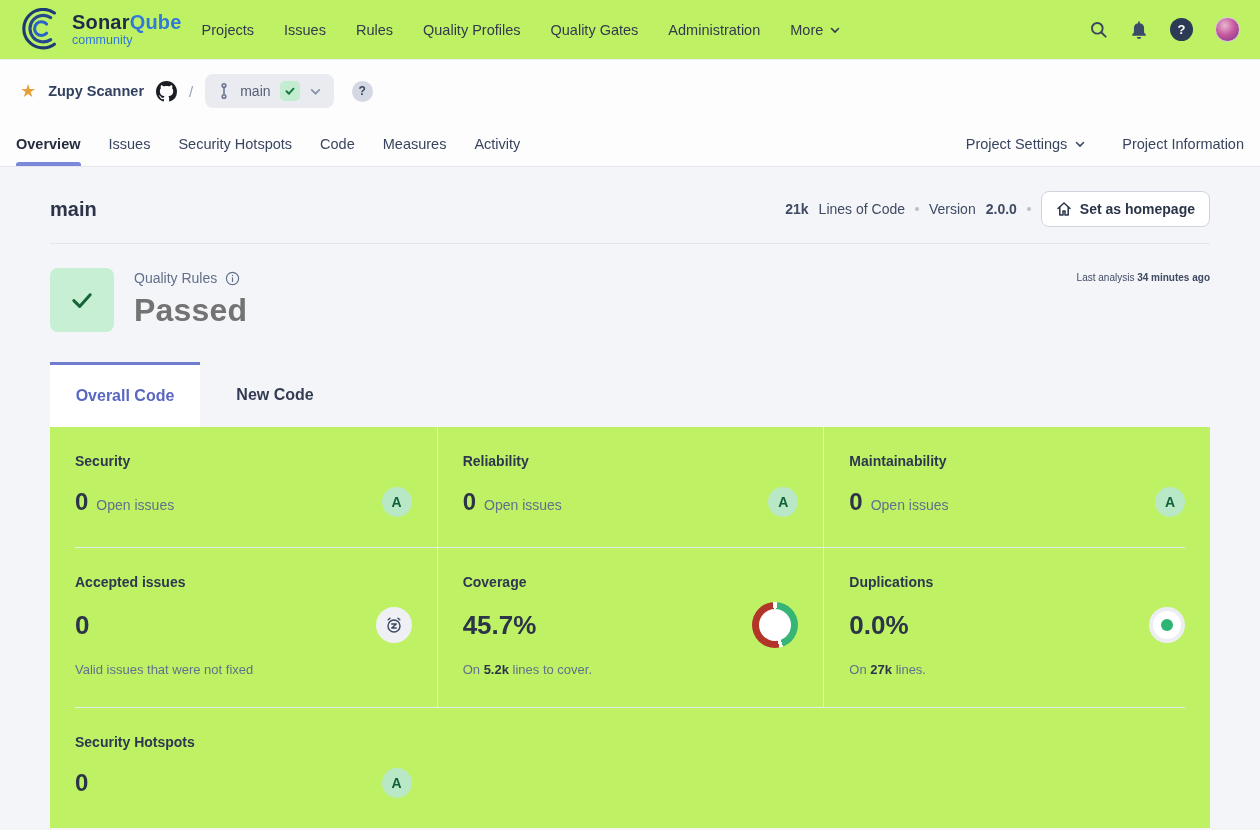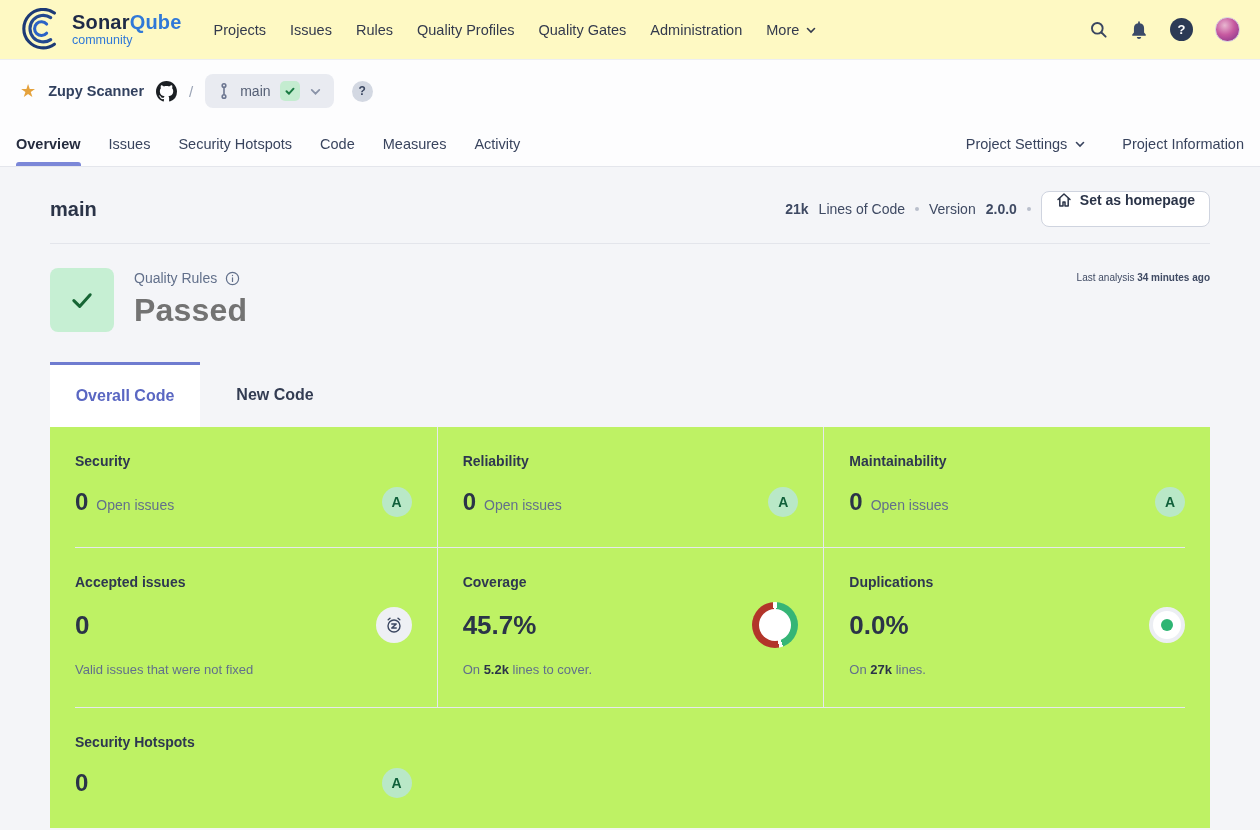--- a/index.html
+++ b/index.html
@@ -1,29 +1,29 @@
 <!DOCTYPE html>
 <html><head>
 <meta charset="utf-8">
 <style>
   * { margin:0; padding:0; box-sizing:border-box; }
   html,body { width:1260px; height:830px; overflow:hidden;
     font-family:"Liberation Sans", sans-serif; background:#f4f5f8; color:#2b3448; }
 
   
-  .topnav { height:60px; background:#fef9c3; display:flex; align-items:center;
+  .topnav { height:60px; background:#bef264; display:flex; align-items:center;
     justify-content:space-between; padding:0 20px; border-bottom:1px solid #eceef2; }
   .nav-left { display:flex; align-items:center; }
   .brand { display:flex; align-items:center; gap:8px; cursor:pointer; }
   .brand-text { line-height:1; }
   .brand-line1 { font-size:20px; font-weight:700; letter-spacing:.2px; }
   .brand-sonar { color:#1e2a47; }
   .brand-qube { color:#3079d8; }
   .brand-sub { font-size:12.5px; color:#3079d8; margin-top:2px; }
-  .nav-links { display:flex; align-items:center; gap:24px; margin-left:32px; }
+  .nav-links { display:flex; align-items:center; gap:30px; margin-left:20px; }
   .nav-link { font-size:14.5px; font-weight:500; color:#333a4d; cursor:pointer; white-space:nowrap; }
   .nav-more { display:flex; align-items:center; gap:6px; }
   .nav-right { display:flex; align-items:center; gap:22px; }
   .icon-btn { display:flex; align-items:center; justify-content:center; cursor:pointer; }
   .help-circle { width:23px; height:23px; border-radius:50%; background:#2c3a55; color:#fff;
     font-size:13px; font-weight:700; display:flex; align-items:center; justify-content:center; }
   .avatar { width:25px; height:25px; border-radius:50%;
     background:radial-gradient(circle at 38% 32%, #e8b7d0 0%, #c75aa0 45%, #7d2c86 100%);
     border:1px solid #d7d0e0; }
 
@@ -54,21 +54,21 @@
   .tabrow-action { font-size:14.5px; color:#39445e; cursor:pointer; display:flex; align-items:center; gap:7px; }
 
   
   .content { padding:0 50px; }
   .page-header { padding-top:24px; display:flex; align-items:center; justify-content:space-between;
     padding-bottom:16px; border-bottom:1px solid #e3e5eb; }
   .page-title { font-size:20px; font-weight:700; color:#2b3448; }
   .page-meta { display:flex; align-items:center; gap:10px; font-size:14px; color:#3f4a63; }
   .meta-strong { font-weight:700; }
   .dot-sep { width:4px; height:4px; border-radius:50%; background:#b9bfcc; }
-  .home-btn { display:flex; gap:8px; height:36px; padding:0 14px;
+  .home-btn { display:flex; align-items:center; gap:8px; height:36px; padding:0 14px;
     background:#fff; border:1px solid #cfd4df; border-radius:8px; cursor:pointer;
     font-size:14px; font-weight:600; color:#2b3448; font-family:inherit; }
 
   .qg-row { margin-top:24px; display:flex; justify-content:space-between; align-items:flex-start; }
   .qg-left { display:flex; gap:20px; }
   .qg-square { width:64px; height:64px; border-radius:8px; background:#c6efd3;
     display:flex; align-items:center; justify-content:center; }
   .qg-label-row { display:flex; align-items:center; gap:8px; color:#62708b; font-size:14px; margin-top:2px; }
   .qg-status { font-size:32px; font-weight:700; color:#737373; margin-top:6px; letter-spacing:.2px; }
   .qg-analysis { font-size:10px; color:#3f4a63; margin-top:4px; }

